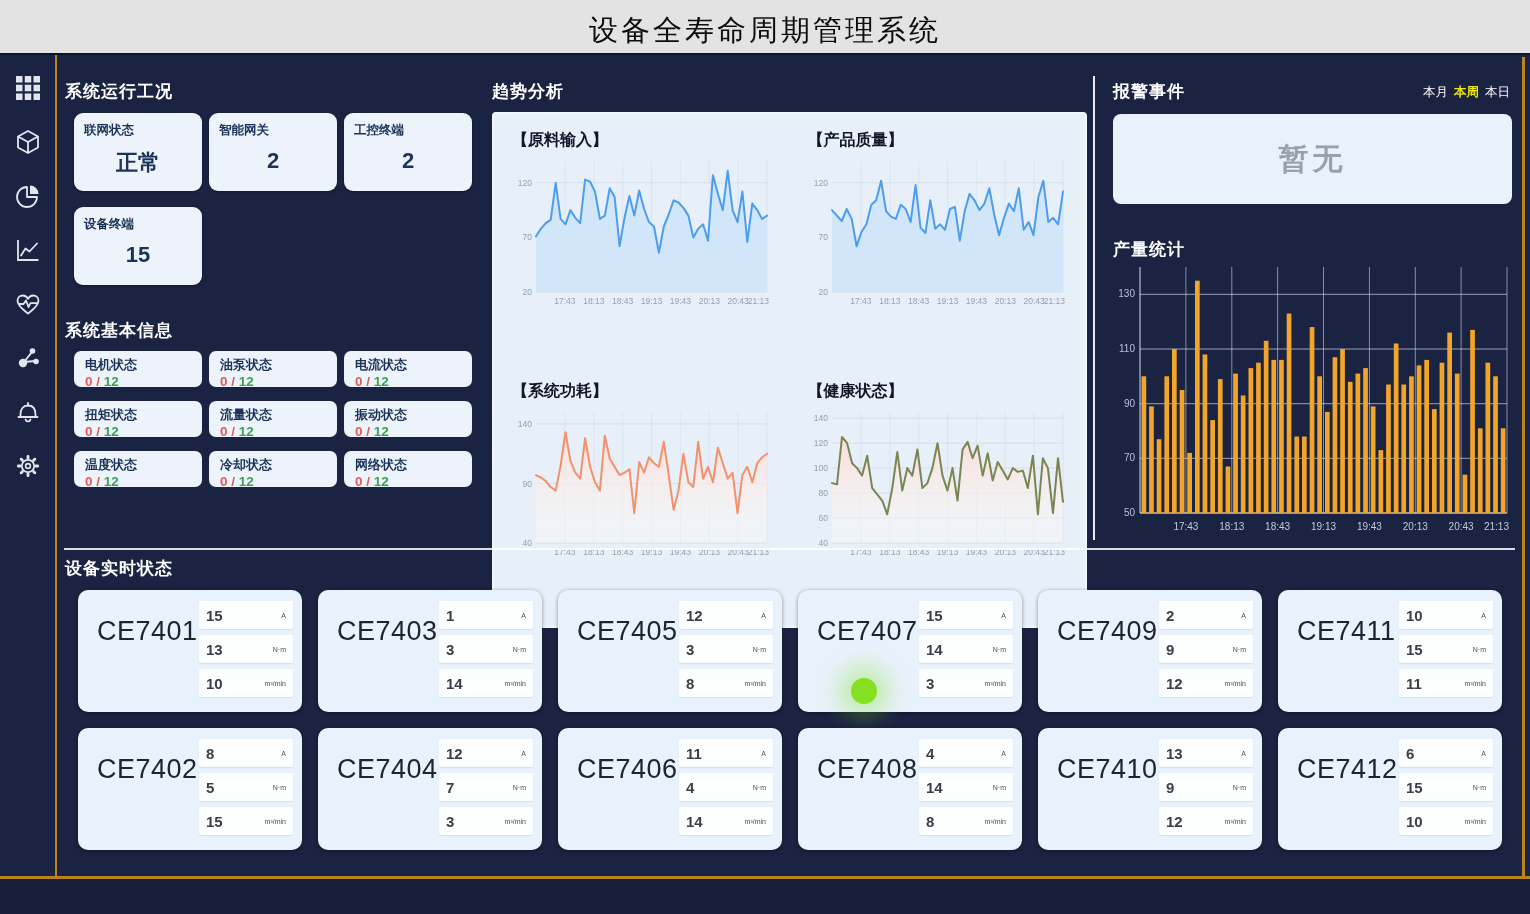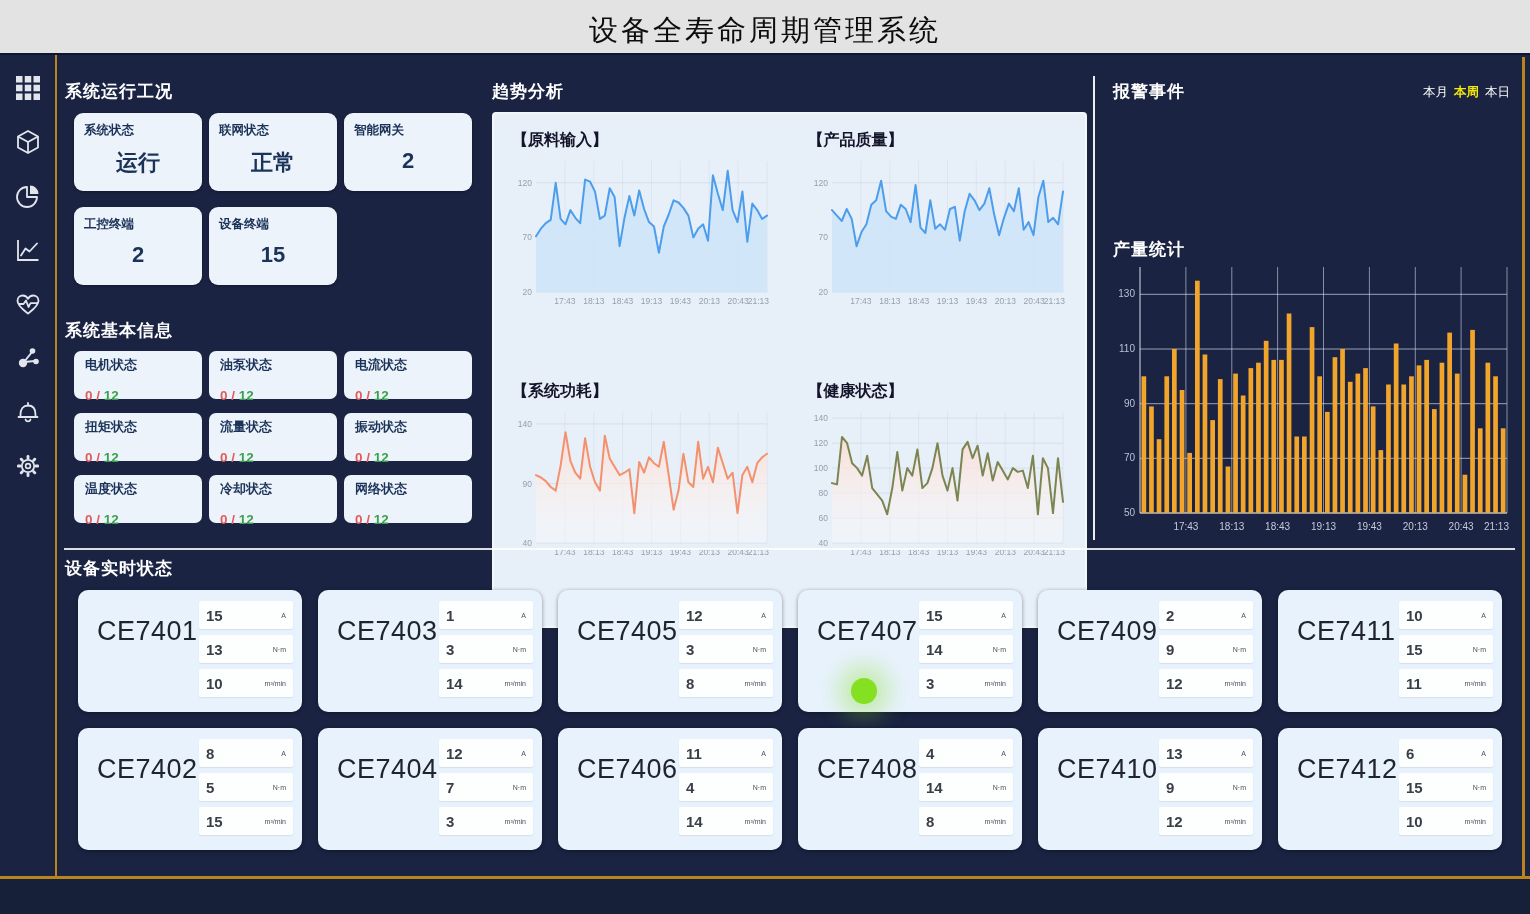--- a/index.html
+++ b/index.html
@@ -29,23 +29,23 @@
   
   .section-title { position:absolute; color:#ffffff; font-size:17px; font-weight:700; letter-spacing:1px; }
 
   
   #op-grid { position:absolute; left:74px; top:113px; display:grid; grid-template-columns:repeat(3,128px); column-gap:7px; row-gap:16px; }
   .op-card { height:78px; background:#edf3fb; border-radius:9px; padding:9px 10px; color:#1b3358; box-shadow:0 1px 3px rgba(0,0,0,0.35); }
   .op-label { font-size:12.5px; font-weight:700; }
   .op-value { text-align:center; font-size:22px; font-weight:700; margin-top:9px; }
 
   #info-grid { position:absolute; left:74px; top:351px; display:grid; grid-template-columns:repeat(3,128px); column-gap:7px; row-gap:14px; }
-  .info-card { height:48px; background:#edf3fb; border-radius:7px; padding:5px 11px; }
+  .info-card { height:36px; background:#edf3fb; border-radius:7px; padding:5px 11px; }
   .info-label { font-size:13px; font-weight:700; color:#1b3358; }
-  .info-status { font-size:13.5px; font-weight:700; margin-top:14px; }
+  .info-status { font-size:13.5px; font-weight:700; margin-top:0px; }
   .c-red { color:#e25b5b; } .c-green { color:#3ca14e; }
 
   
   #trend-panel { position:absolute; left:492px; top:112px; width:595px; height:516px; background:#e7eff8; border:2px solid #f2f7fc; border-radius:4px; padding:6px 8px 4px 16px; display:grid; grid-template-columns:1fr 1fr; grid-template-rows:1fr 1fr; column-gap:24px; }
   .trend-cell { position:relative; overflow:hidden; }
   .chart-title { font-size:16px; font-weight:700; color:#14142a; margin:10px 0 4px 2px; }
   svg.line-chart { width:262px; height:152px; display:block; }
 
   .white-vline { position:absolute; left:1093px; top:76px; width:2px; height:464px; background:rgba(255,255,255,0.92); }
 
@@ -132,24 +132,20 @@
           <rect x="11.6" y="2" width="2.8" height="4.4" rx="1.2" transform="rotate(45 13 13)"></rect>
           <rect x="11.6" y="19.6" width="2.8" height="4.4" rx="1.2" transform="rotate(45 13 13)"></rect>
           <rect x="2" y="11.6" width="4.4" height="2.8" rx="1.2" transform="rotate(45 13 13)"></rect>
           <rect x="19.6" y="11.6" width="4.4" height="2.8" rx="1.2" transform="rotate(45 13 13)"></rect>
         </g>
       </svg>
   </div>
 
   <div class="section-title" style="left:65px; top:80px;">系统运行工况</div>
   <div id="op-grid">
-  <div class="op-card">
-    <div class="op-label">系统状态</div>
-    <div class="op-value">运行</div>
-  </div>
 
   <div class="op-card">
     <div class="op-label">联网状态</div>
     <div class="op-value">正常</div>
   </div>
 
 
   <div class="op-card">
     <div class="op-label">智能网关</div>
     <div class="op-value">2</div>
@@ -357,20 +353,23 @@
   <div class="white-vline"></div>
 
   <div class="section-title" style="left:1113px; top:80px;">报警事件</div>
   <div class="tab-row" id="tab-row">
   <div class="tab">本月</div>
 
   <div class="tab active">本周</div>
 
   <div class="tab">本日</div>
 </div>
+  <div id="alarm-panel">
+    <div class="alarm-empty">暂无</div>
+  </div>
   <div class="section-title" style="left:1113px; top:238px;">产量统计</div>
   <svg id="bar-chart" viewBox="0 0 405 280">
       <line x1="30" x2="397" y1="256.0" y2="256.0" stroke="rgba(225,232,244,0.65)" stroke-width="1"></line>
       <line x1="30" x2="397" y1="201.3" y2="201.3" stroke="rgba(225,232,244,0.65)" stroke-width="1"></line>
       <line x1="30" x2="397" y1="146.7" y2="146.7" stroke="rgba(225,232,244,0.65)" stroke-width="1"></line>
       <line x1="30" x2="397" y1="92.0" y2="92.0" stroke="rgba(225,232,244,0.65)" stroke-width="1"></line>
       <line x1="30" x2="397" y1="37.3" y2="37.3" stroke="rgba(225,232,244,0.65)" stroke-width="1"></line>
       <line x1="75.9" x2="75.9" y1="10" y2="256" stroke="rgba(225,232,244,0.55)" stroke-width="1"></line>
       <line x1="121.8" x2="121.8" y1="10" y2="256" stroke="rgba(225,232,244,0.55)" stroke-width="1"></line>
       <line x1="167.6" x2="167.6" y1="10" y2="256" stroke="rgba(225,232,244,0.55)" stroke-width="1"></line>

